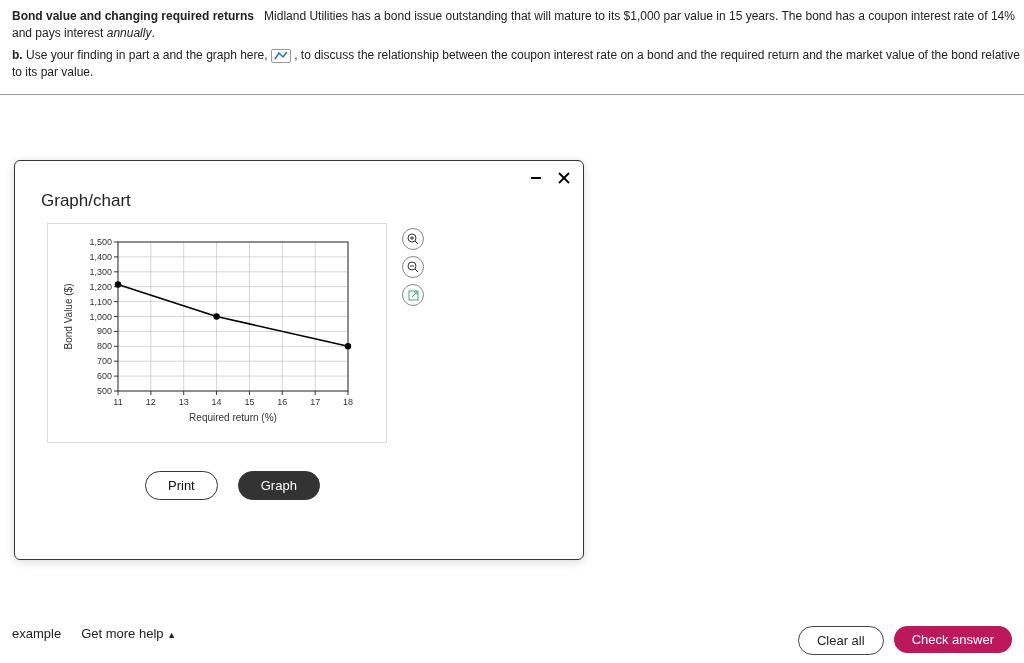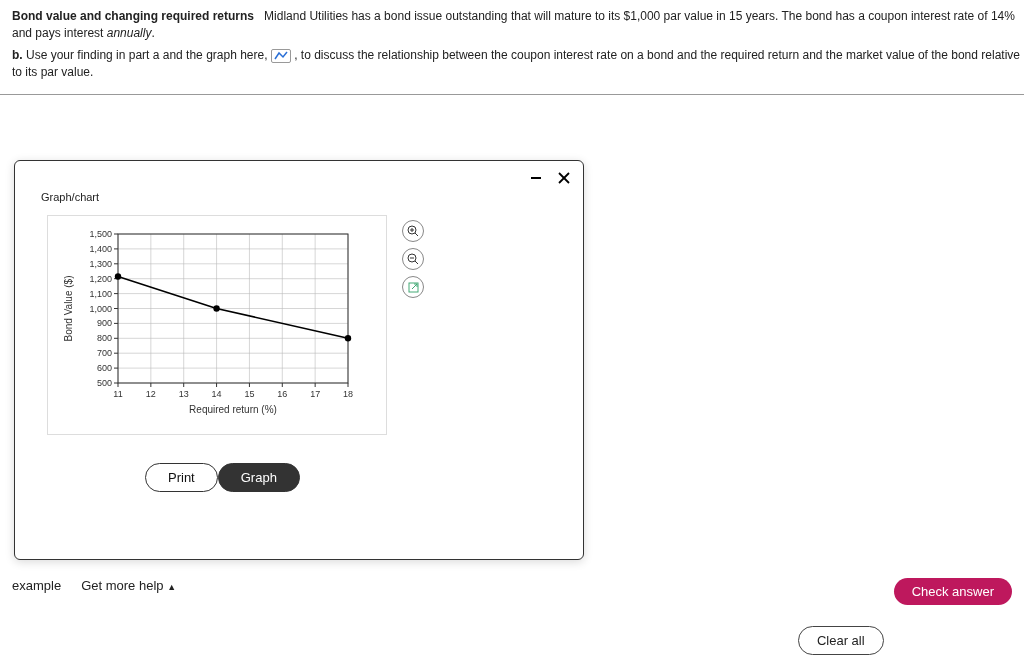--- a/index.html
+++ b/index.html
@@ -49,21 +49,21 @@
     padding: 8px 10px 0 10px;
     gap: 10px;
   }
   .modal-header .win-btn {
     width: 18px; height: 18px;
     display: flex; align-items: center; justify-content: center;
     font-size: 14px;
     cursor: pointer;
   }
   .modal-title {
-    font-size: 11px;
+    font-size: 17px;
     padding: 4px 26px 8px 26px;
   }
   .chart-outer {
     margin: 4px 0 0 32px;
     border: 1px solid #ddd;
     width: 340px;
     height: 220px;
     position: relative;
     padding: 10px;
   }
@@ -80,20 +80,21 @@
     border: 1px solid #888;
     border-radius: 50%;
     background: #fff;
     display: flex; align-items: center; justify-content: center;
     font-size: 11px;
     cursor: pointer;
   }
   .chart-svg { display: block; }
   .modal-buttons {
     display: flex;
+    gap: 20px;
     padding: 28px 0 0 130px;
   }
   .pill-btn {
     border-radius: 18px;
     padding: 6px 22px;
     font-size: 13px;
     cursor: pointer;
     user-select: none;
   }
   .pill-outline {
@@ -123,21 +124,20 @@
     border-radius: 18px;
     padding: 6px 18px;
     font-size: 13px;
     cursor: pointer;
     margin-left: 10px;
   }
   .btn-clear {
     border: 1.5px solid #444;
     background: #fff;
     color: #222;
-    margin-top: 48px;
   }
   .btn-check {
     border: none;
     background: #be185d;
     color: #fff;
   }
   .caret-up { font-size: 9px; vertical-align: middle; }
 </style>
 </head>
 <body>

